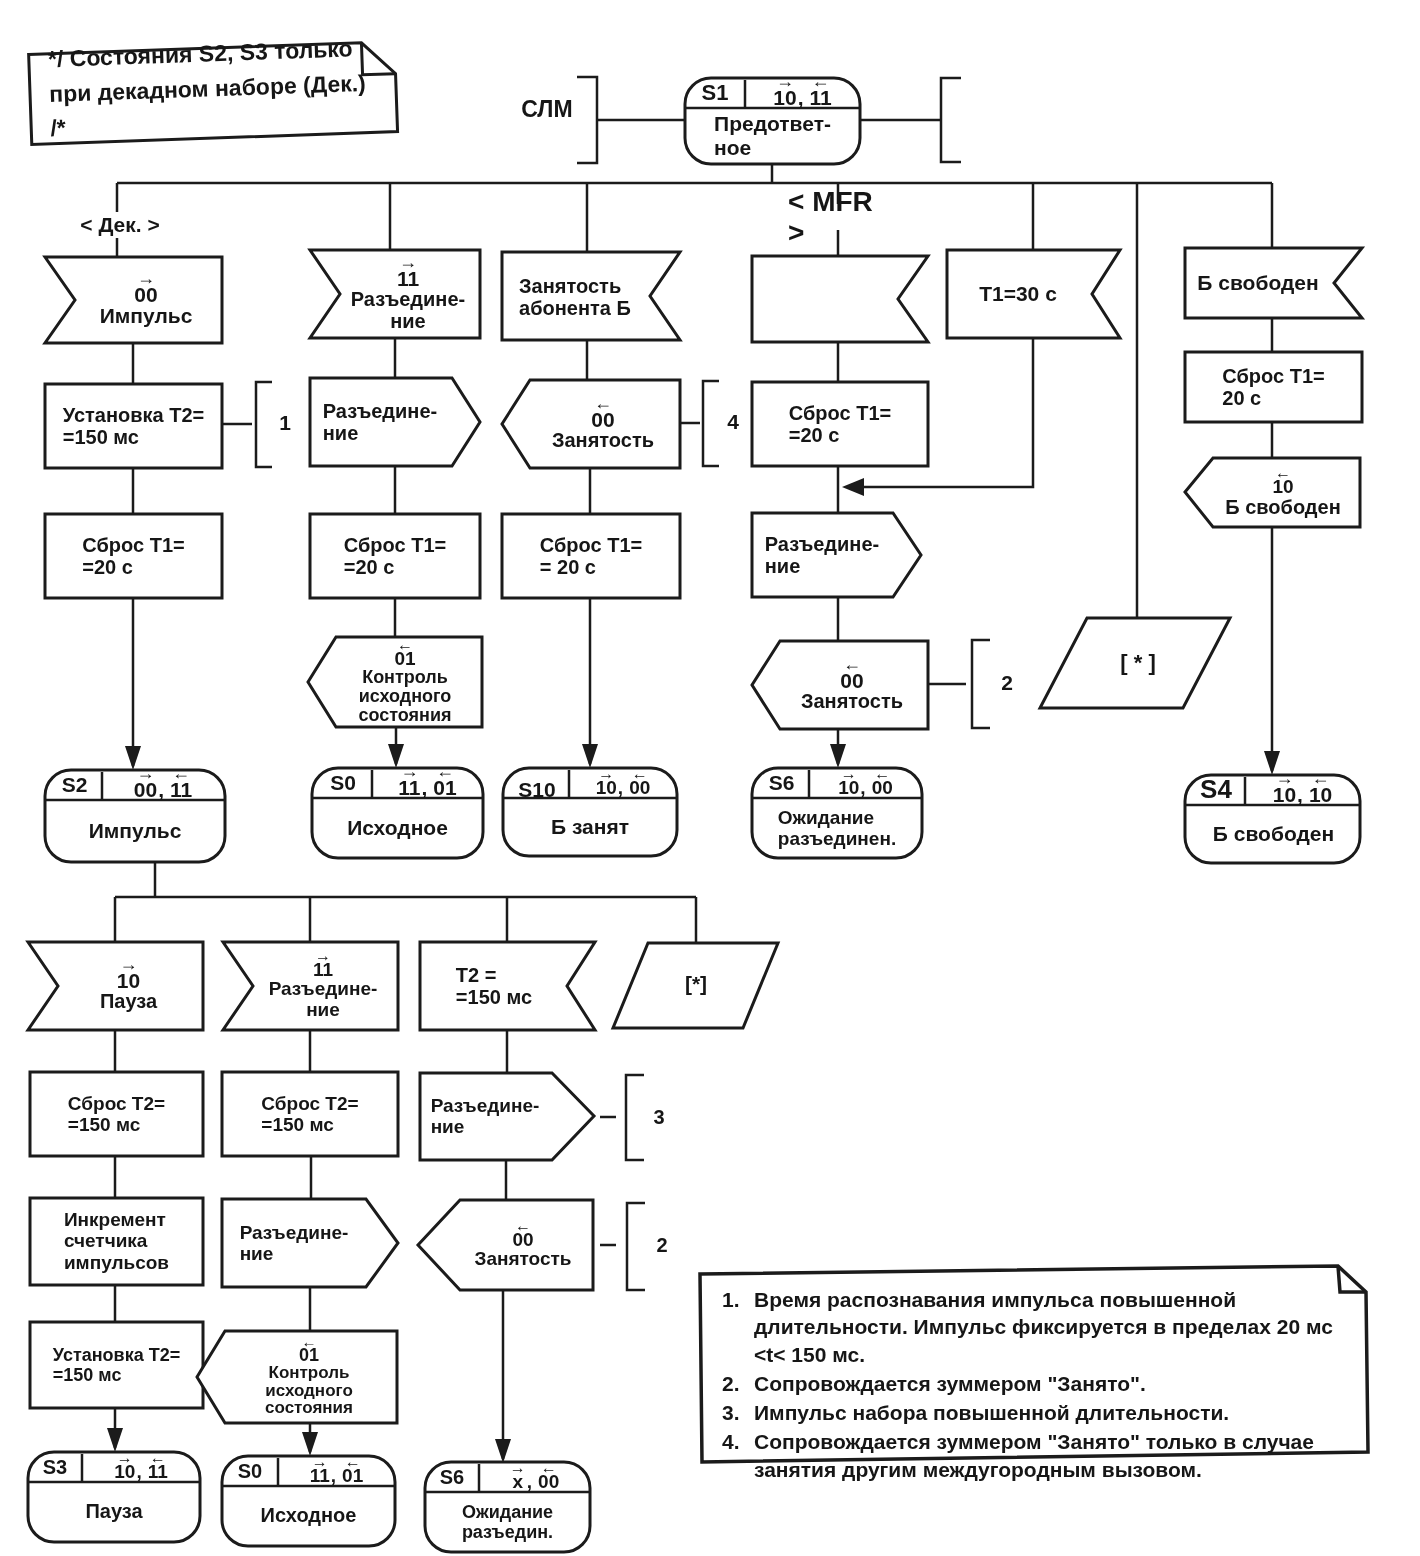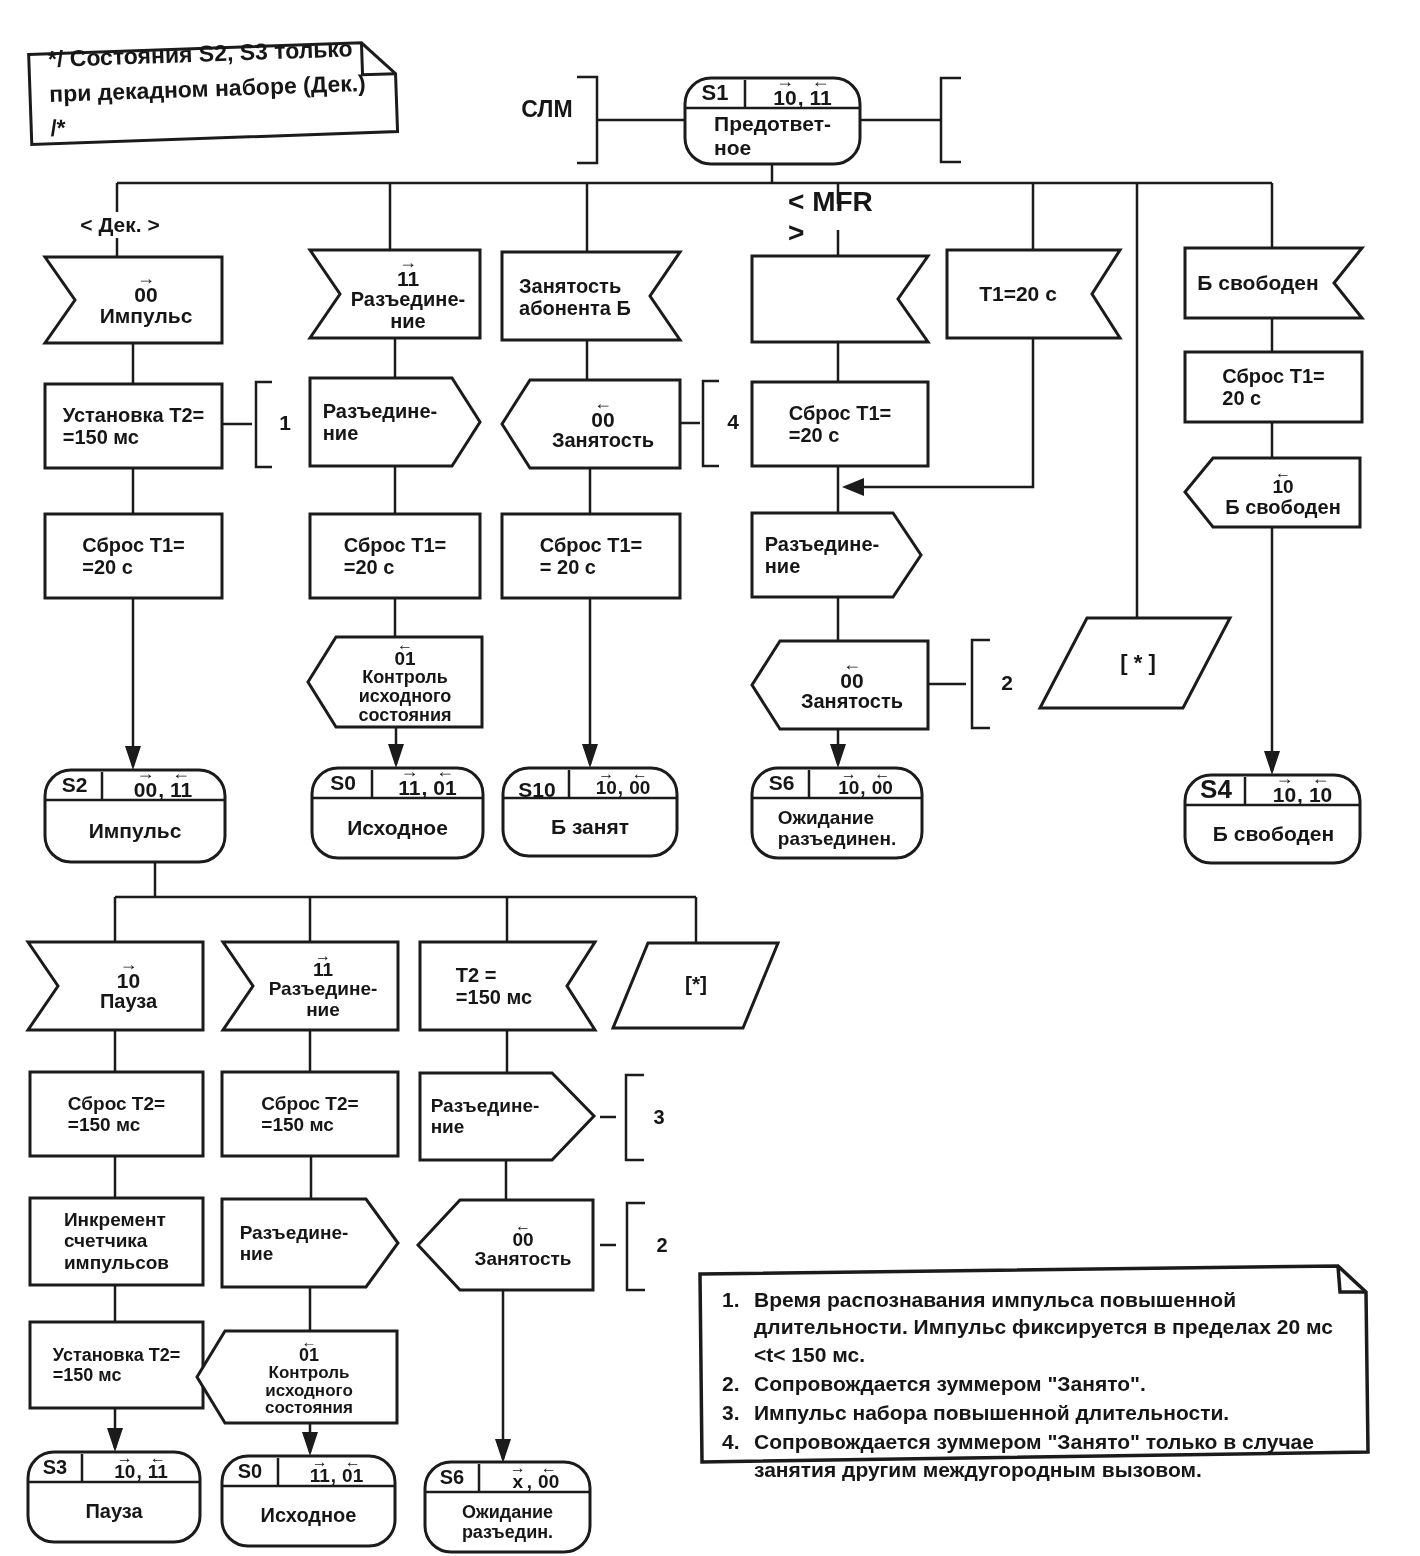--- a/index.html
+++ b/index.html
@@ -233,21 +233,21 @@
 <div class="node" style="left:338px;top:253px;width:140px;height:82px">
   <span class="sig">
         <span class="a">→</span>
         <span class="n">11</span>
       </span>
   <span class="t" style="font-size:20px">Разъедине-
 ние</span>
 </div>
 <div class="lbl" style="left:506px;top:258px;width:138px;height:78px;font-size:20px">Занятость
 абонента Б</div>
-<div class="lbl" style="left:950px;top:258px;width:136px;height:72px;font-size:21px">Т1=20 с</div>
+<div class="lbl" style="left:950px;top:258px;width:136px;height:72px;font-size:21px">Т1=30 с</div>
 <div class="lbl" style="left:1188px;top:258px;width:140px;height:50px;font-size:21px">Б свободен</div>
 
 <div class="lbl" style="left:47px;top:388px;width:173px;height:76px;font-size:20px">Установка Т2=
 =150 мс</div>
 <div class="ref" style="left:272px;top:408px;width:26px;height:30px">1</div>
 <div class="lbl" style="left:312px;top:382px;width:136px;height:80px;font-size:20px">Разъедине-
 ние</div>
 <div class="node" style="left:528px;top:384px;width:150px;height:80px">
   <span class="sig">
         <span class="a">←</span>

